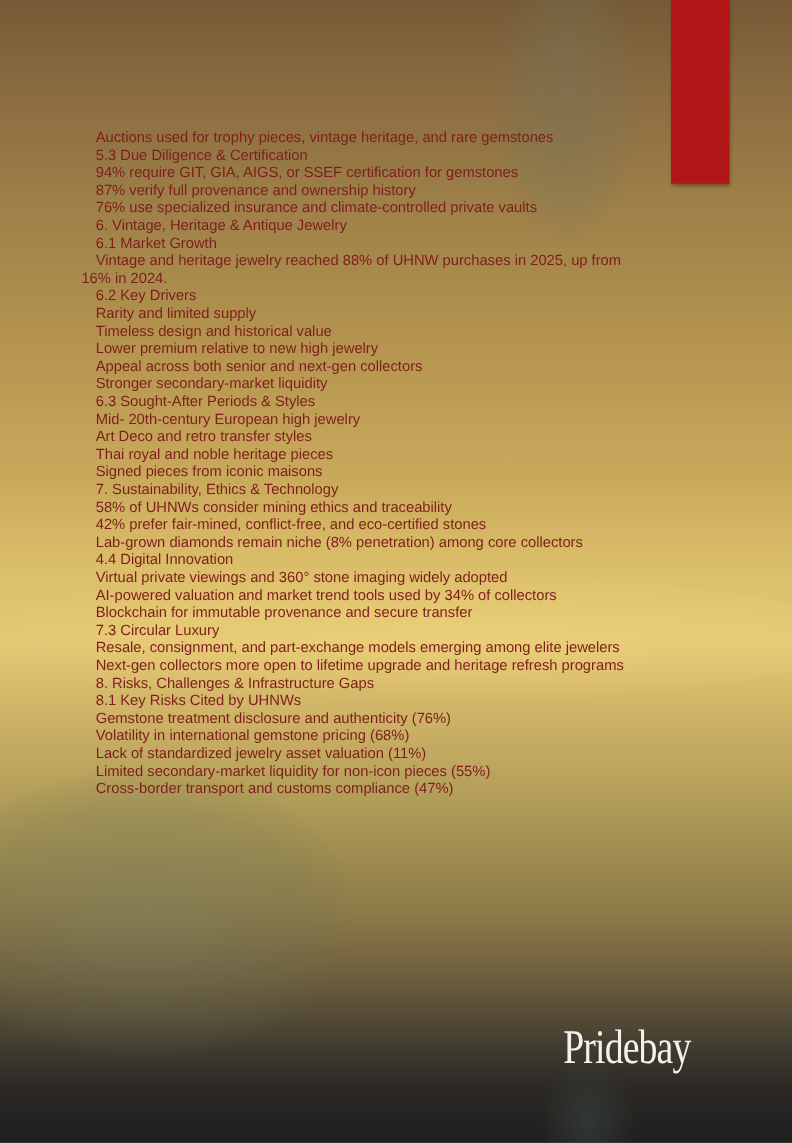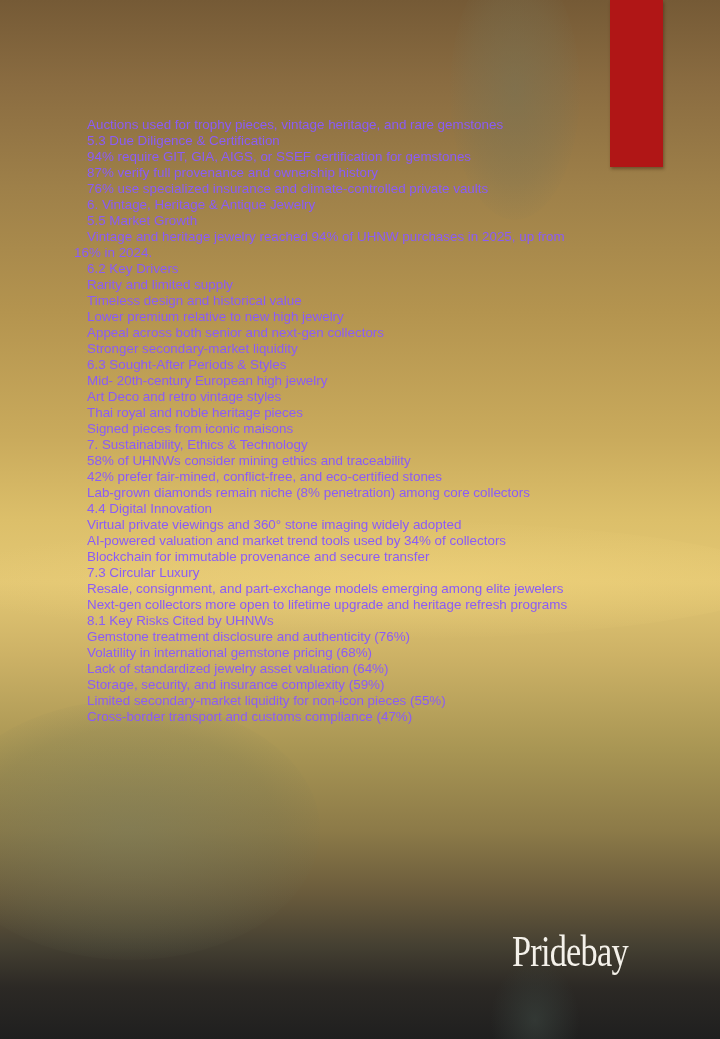--- a/index.html
+++ b/index.html
@@ -41,21 +41,21 @@
       left: -80px; top: 520px; width: 860px; height: 120px;
       background: radial-gradient(ellipse at 60% 50%, rgba(245,215,125,0.45) 0%, rgba(245,215,125,0) 70%);
     }
     .red-bar {
       position: absolute; left: 610px; top: 0; width: 53px; height: 167px;
       background: #b01616;
       box-shadow: 1px 2px 3px rgba(60,30,10,0.45);
     }
     .content {
       position: absolute; left: 74px; top: 117px; width: 500px;
-      color: #8b5cf6; font-size: 13.4px; line-height: 16px;
+      color: #7f1d1d; font-size: 13.4px; line-height: 16px;
     }
     .line { text-indent: 13px; white-space: normal; }
     .brand {
       position: absolute; left: 512px; top: 926px;
       font-family: "Liberation Serif", "DejaVu Serif", serif;
       font-size: 44px; color: #f4f1ea; letter-spacing: -1px;
       transform: scaleX(0.78); transform-origin: left top;
     }
   </style>
 </head>
@@ -68,46 +68,46 @@
 
 <div class="red-bar"></div>
 
 <div class="content">
   <div class="line">Auctions used for trophy pieces, vintage heritage, and rare gemstones</div>
   <div class="line">5.3 Due Diligence &amp; Certification</div>
   <div class="line">94% require GIT, GIA, AIGS, or SSEF certification for gemstones</div>
   <div class="line">87% verify full provenance and ownership history</div>
   <div class="line">76% use specialized insurance and climate-controlled private vaults</div>
   <div class="line">6. Vintage, Heritage &amp; Antique Jewelry</div>
-  <div class="line">5.5 Market Growth</div>
-  <div class="line">Vintage and heritage jewelry reached 94% of UHNW purchases in 2025, up from 16% in 2024.</div>
+  <div class="line">6.1 Market Growth</div>
+  <div class="line">Vintage and heritage jewelry reached 88% of UHNW purchases in 2025, up from 16% in 2024.</div>
   <div class="line">6.2 Key Drivers</div>
   <div class="line">Rarity and limited supply</div>
   <div class="line">Timeless design and historical value</div>
   <div class="line">Lower premium relative to new high jewelry</div>
   <div class="line">Appeal across both senior and next-gen collectors</div>
   <div class="line">Stronger secondary-market liquidity</div>
   <div class="line">6.3 Sought-After Periods &amp; Styles</div>
   <div class="line">Mid-  20th-century European high jewelry</div>
-  <div class="line">Art Deco and retro vintage styles</div>
+  <div class="line">Art Deco and retro transfer styles</div>
   <div class="line">Thai royal and noble heritage pieces</div>
   <div class="line">Signed pieces from iconic maisons</div>
   <div class="line">7. Sustainability, Ethics &amp; Technology</div>
   <div class="line">58% of UHNWs consider mining ethics and traceability</div>
   <div class="line">42% prefer fair-mined, conflict-free, and eco-certified stones</div>
   <div class="line">Lab-grown diamonds remain niche (8% penetration) among core collectors</div>
   <div class="line">4.4 Digital Innovation</div>
   <div class="line">Virtual private viewings and 360° stone imaging widely adopted</div>
   <div class="line">AI-powered valuation and market trend tools used by 34% of collectors</div>
   <div class="line">Blockchain for immutable provenance and secure transfer</div>
   <div class="line">7.3 Circular Luxury</div>
   <div class="line">Resale, consignment, and part-exchange models emerging among elite jewelers</div>
   <div class="line">Next-gen collectors more open to lifetime upgrade and heritage refresh programs</div>
+  <div class="line">8. Risks, Challenges &amp; Infrastructure Gaps</div>
   <div class="line">8.1 Key Risks Cited by UHNWs</div>
   <div class="line">Gemstone treatment disclosure and authenticity (76%)</div>
   <div class="line">Volatility in international gemstone pricing (68%)</div>
-  <div class="line">Lack of standardized jewelry asset valuation (64%)</div>
-  <div class="line">Storage, security, and insurance complexity (59%)</div>
+  <div class="line">Lack of standardized jewelry asset valuation (11%)</div>
   <div class="line">Limited secondary-market liquidity for non-icon pieces (55%)</div>
   <div class="line">Cross-border transport and customs compliance (47%)</div>
 </div>
 
 <div class="brand">Pridebay</div>
 
 </body></html>

